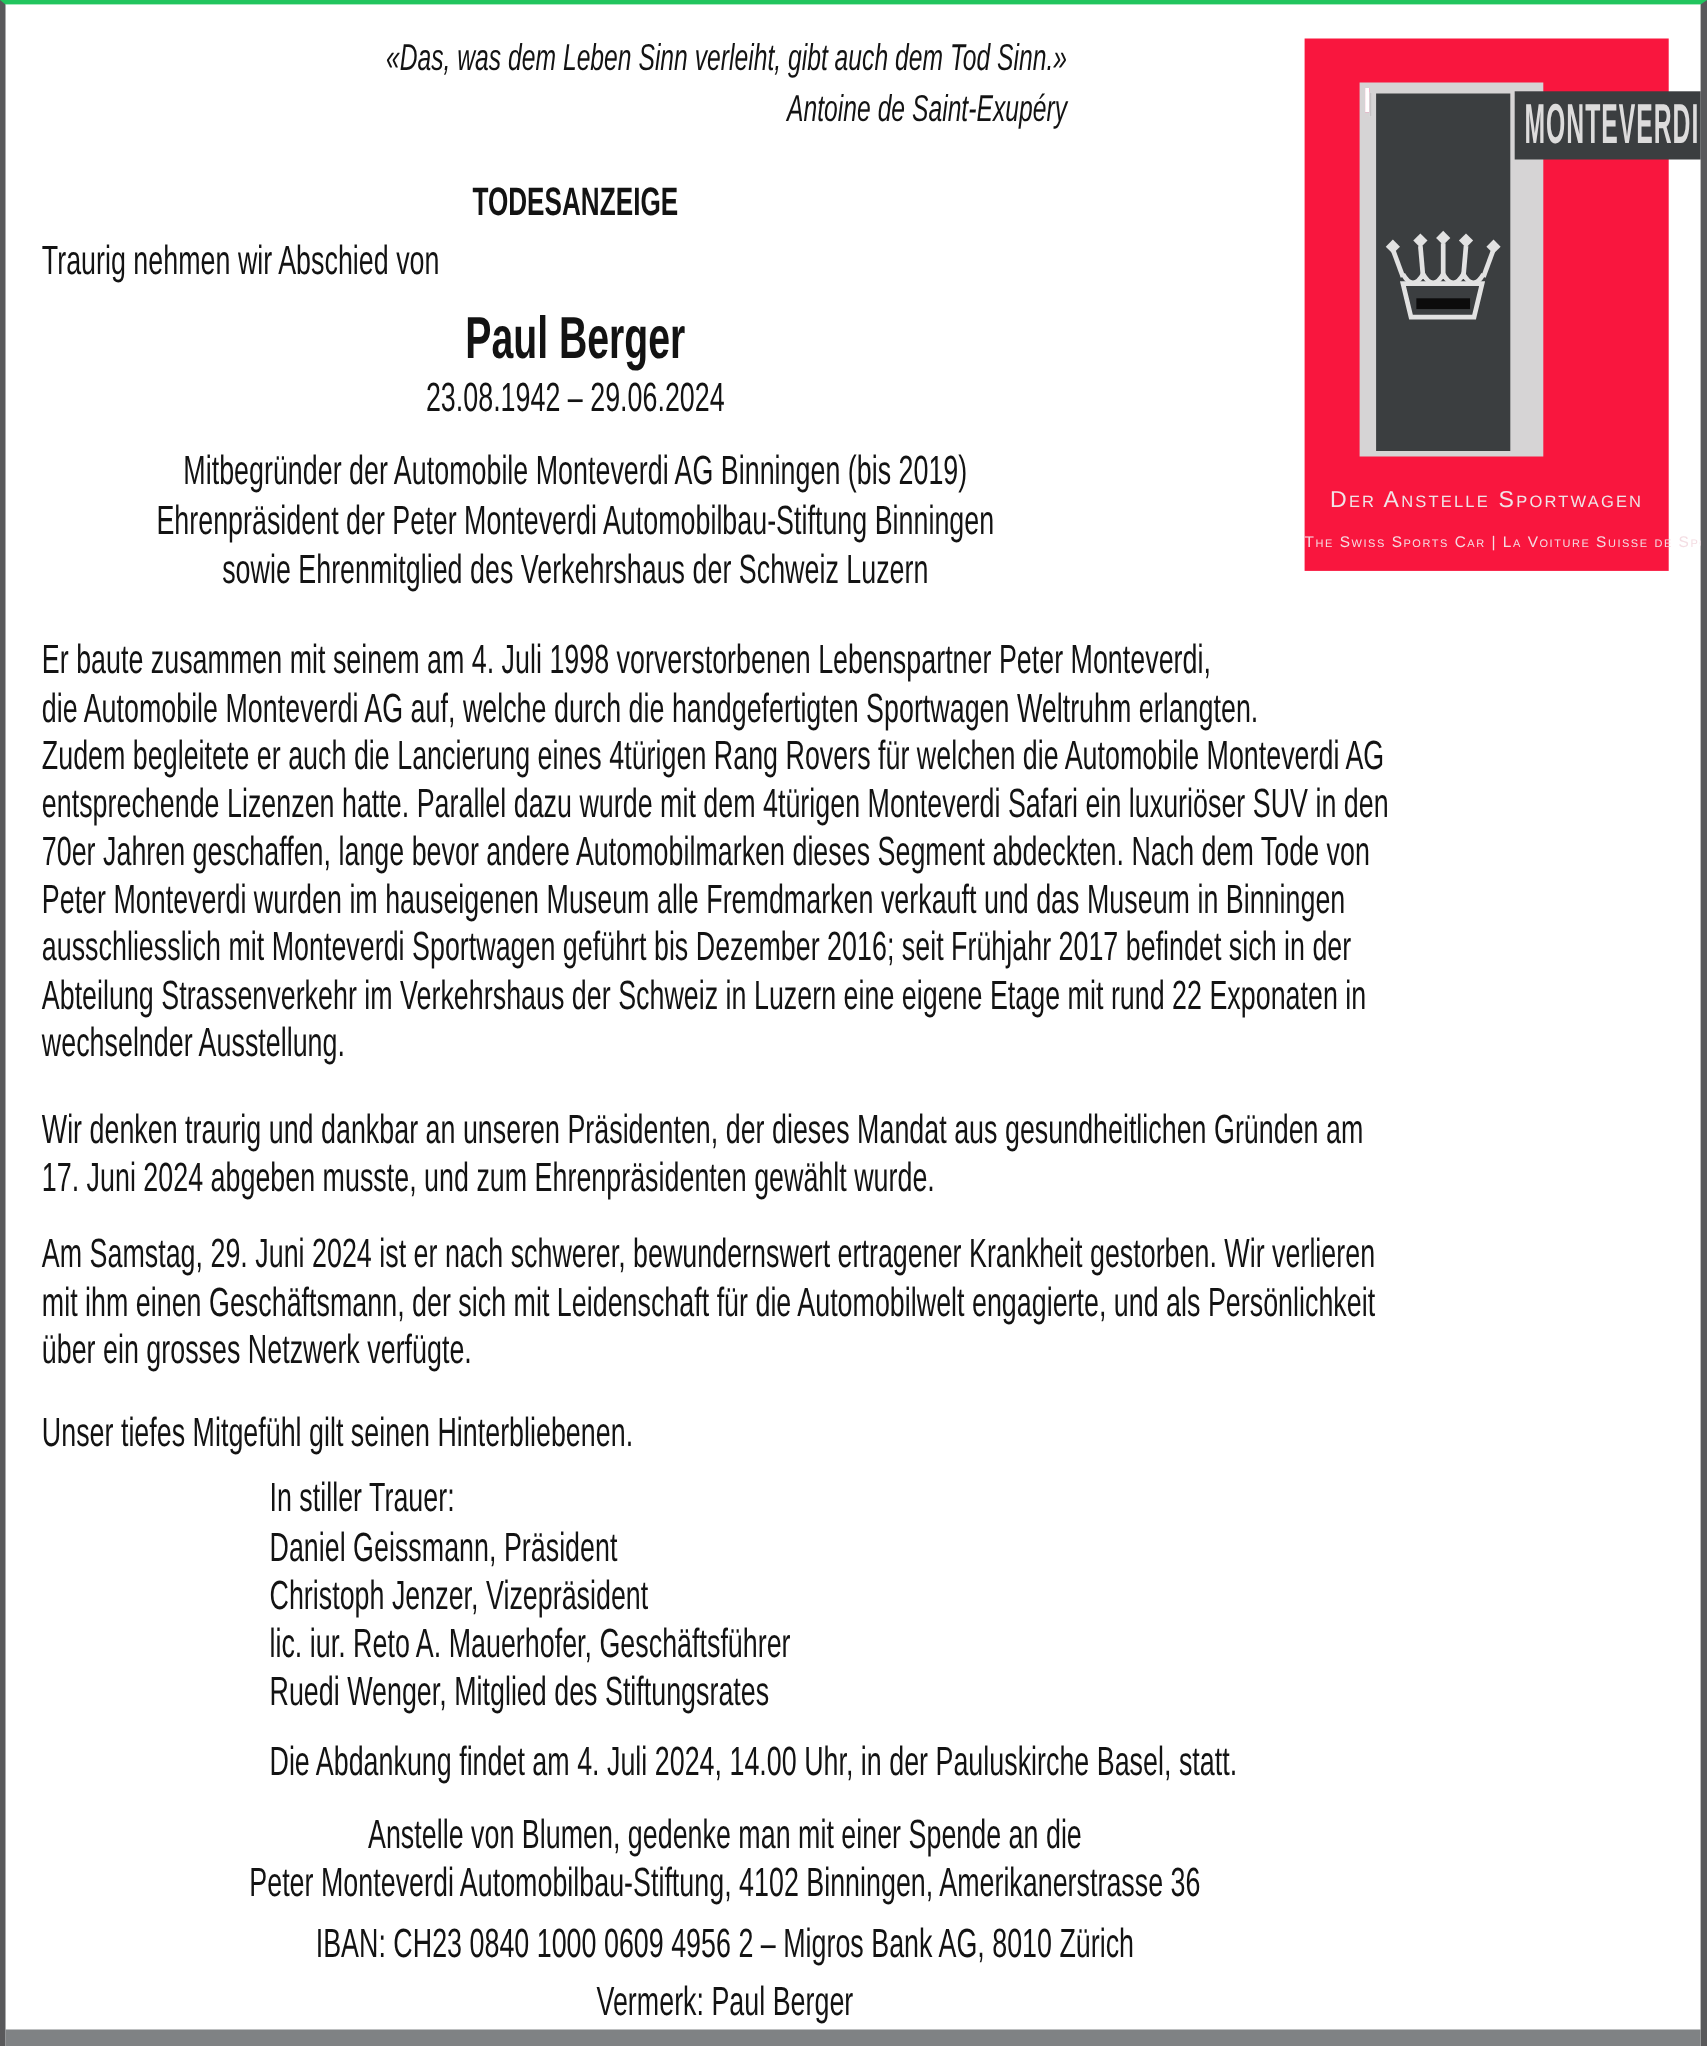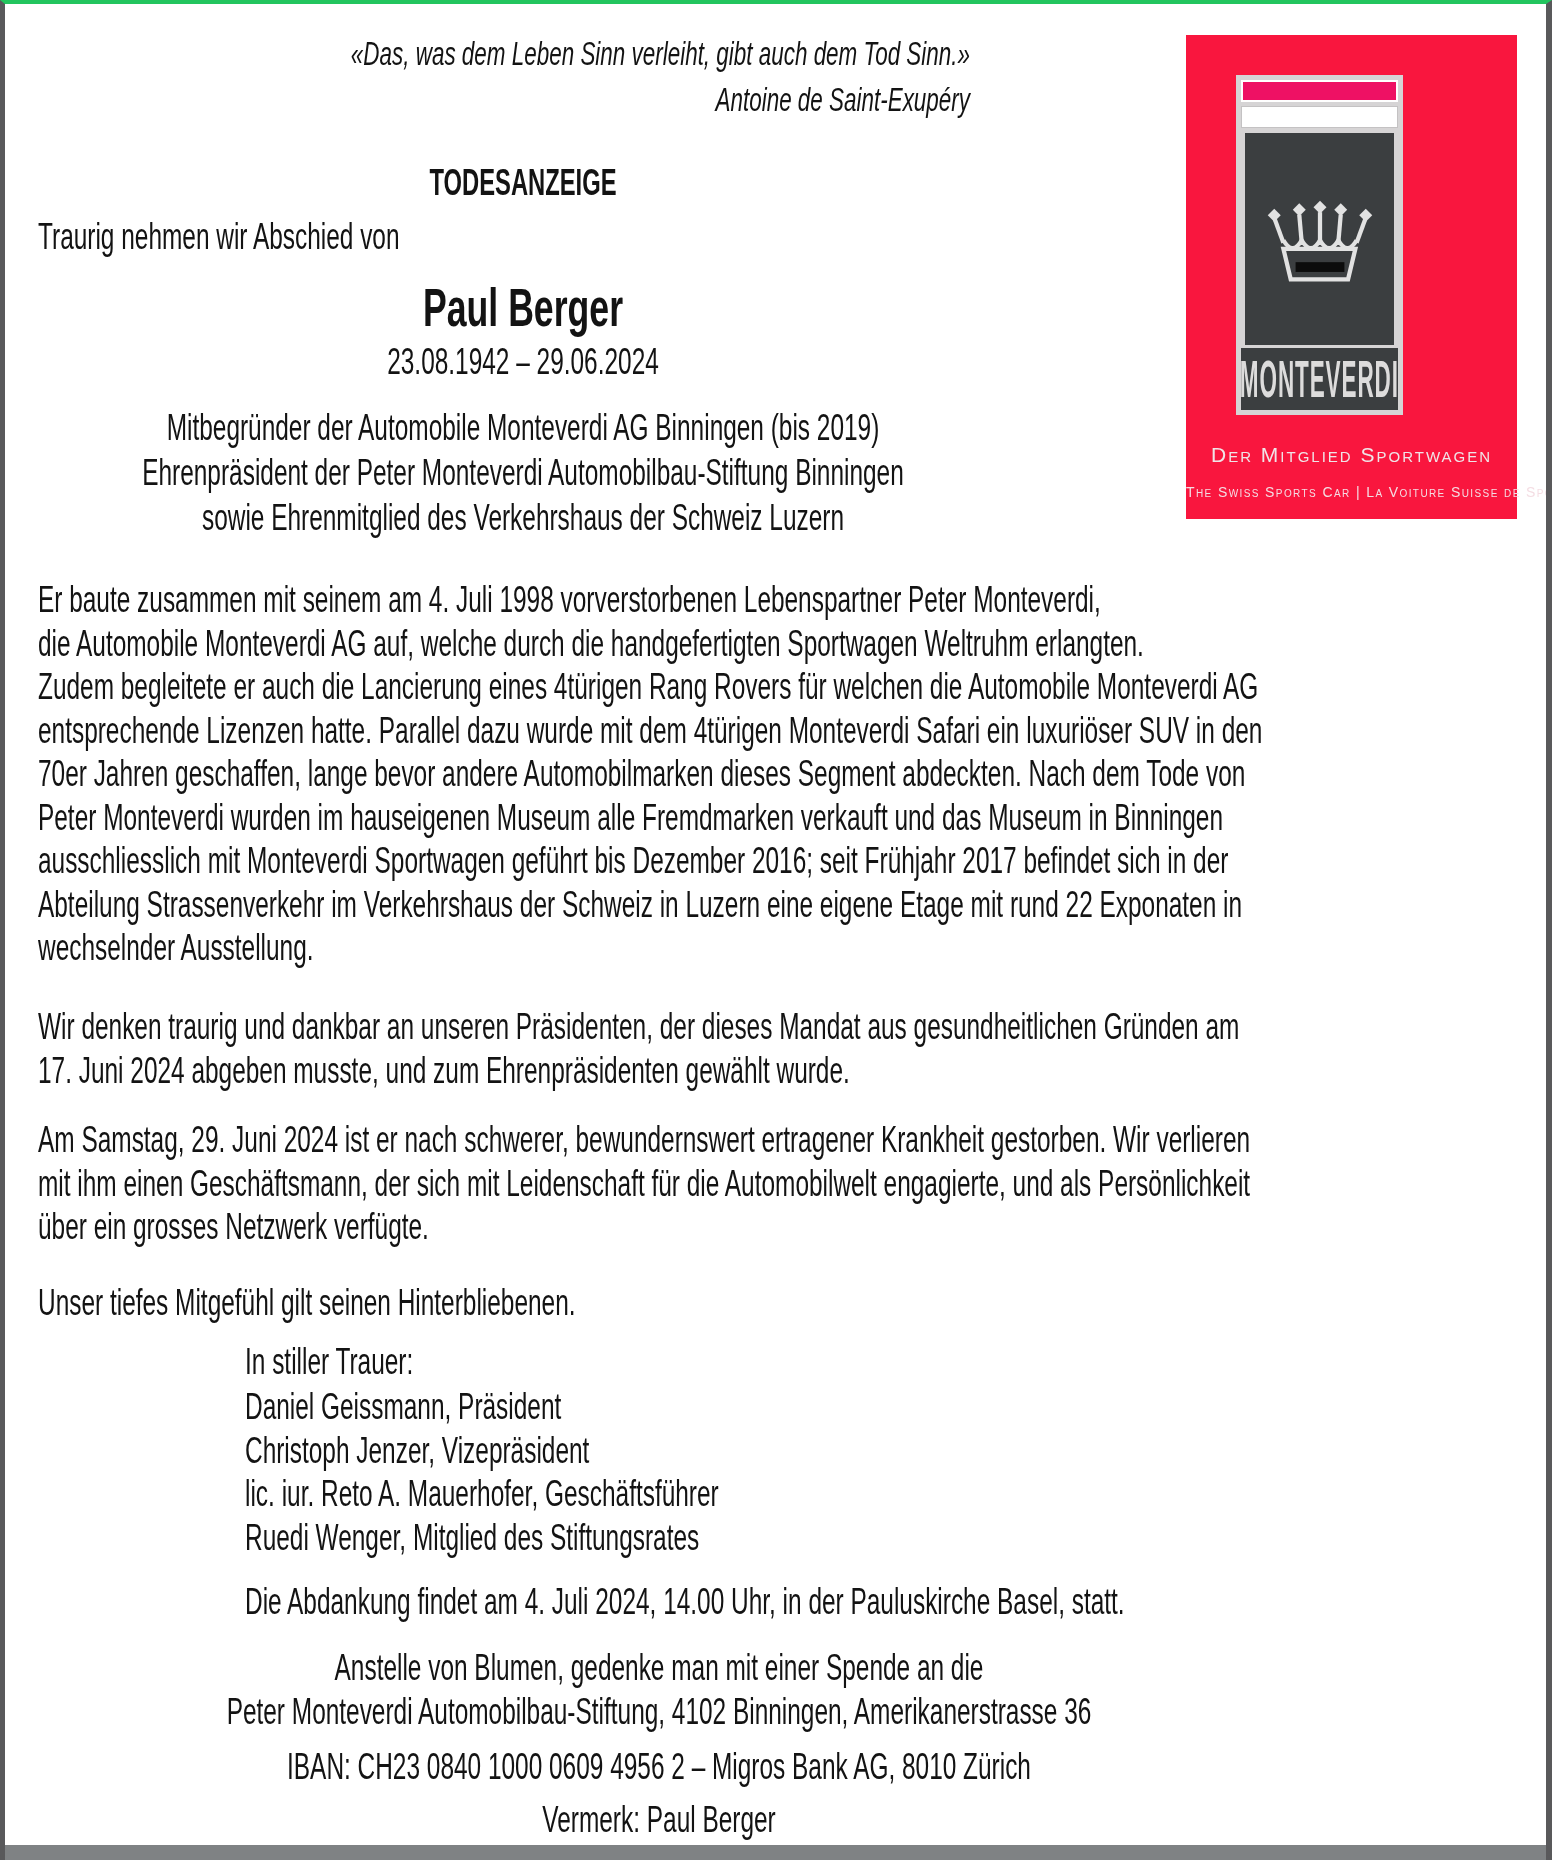--- a/index.html
+++ b/index.html
@@ -37,21 +37,21 @@
   .service{left:240px;top:1576px;}
   .don{left:-446px;top:1642px;line-height:44px;}
   .iban{left:-446px;top:1741px;}
   .vermerk{left:-446px;top:1794px;}
 
   
   .logo{position:absolute;left:1181px;top:31px;width:331px;height:484px;background:#f9163e;}
   .badge{
     position:absolute;left:50px;top:40px;width:167px;height:340px;
     background:#d6d4d5;box-sizing:border-box;padding:5px;
-    display:flex;flex-direction:column;
+    display:flex;flex-direction:row;
   }
   .stripe-pink{height:18px;background:#ee1164;border:2px solid #ffffff;}
   .stripe-white{height:20px;background:#ffffff;border:1px solid #c4c2c3;margin-top:4px;}
   .panel-crown{flex:1;background:#3b3e40;margin:5px 4px 0 4px;display:flex;align-items:center;justify-content:center;}
   .panel-brand{height:62px;background:#3b3e40;margin-top:3px;display:flex;align-items:center;justify-content:center;overflow:visible;}
   .brand-text{
     display:inline-block;font-weight:bold;font-size:25px;letter-spacing:1px;color:#dddcdc;
     transform:scale(0.9,2.05);transform-origin:50% 50%;white-space:nowrap;
   }
   .tagline1{
@@ -173,18 +173,18 @@
             <rect x="92.5" y="20.5" width="15" height="15" transform="rotate(45 100 28)"></rect>
             <rect x="126.5" y="24.5" width="15" height="15" transform="rotate(45 134 32)"></rect>
             <rect x="167.5" y="33.5" width="15" height="15" transform="rotate(45 175 41)"></rect>
           </g>
         </svg>
       </div>
       <div class="panel-brand">
         <span class="brand-text">MONTEVERDI</span>
       </div>
     </div>
-    <div class="tagline1">Der Mitglied Sportwagen</div>
+    <div class="tagline1">Der Anstelle Sportwagen</div>
     <div class="tagline2">The Swiss Sports Car | La Voiture Suisse de Sport</div>
   </div>
 
   <div class="bottom-bar"></div>
 </div>
 
 </body></html>

